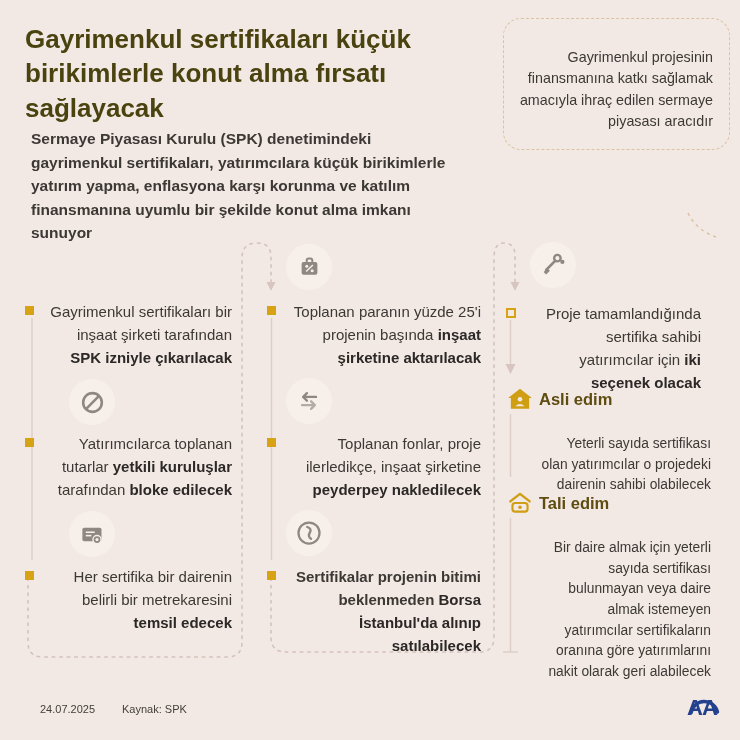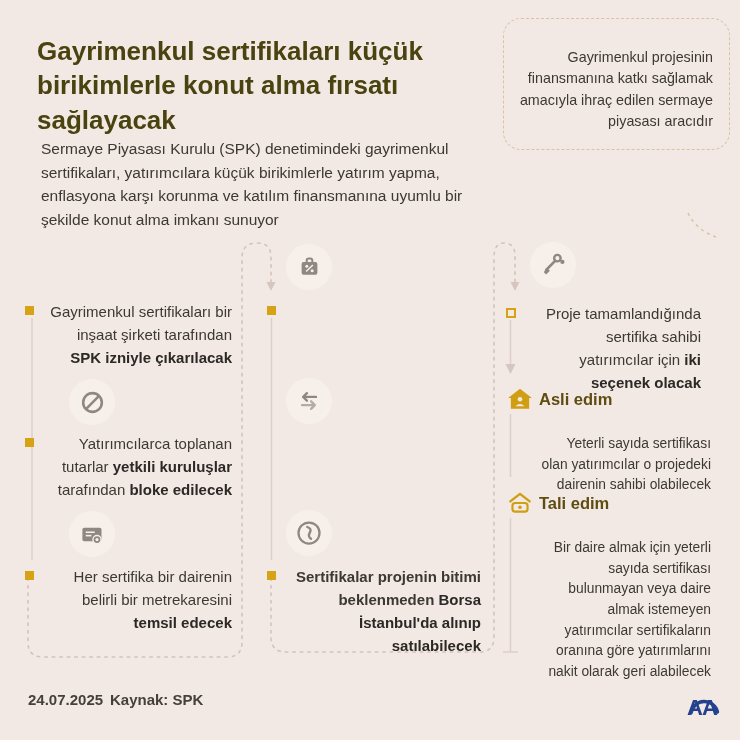--- a/index.html
+++ b/index.html
@@ -2,24 +2,24 @@
 <html lang="tr"><head>
 <meta charset="utf-8">
 <style>
   html,body{margin:0;padding:0;}
   body{font-family:"Liberation Sans",sans-serif;background:#e9e0dc;}
   .canvas{position:relative;width:740px;height:740px;background:#f2e9e5;overflow:hidden;}
   svg{display:block;}
   .overlay{position:absolute;left:0;top:0;z-index:0;}
 
   
-  .title{position:absolute;left:25px;top:22px;width:452px;margin:12px;
+  .title{position:absolute;left:25px;top:22px;width:452px;margin:0;
          font-size:26px;line-height:1.32;font-weight:bold;color:#4a430f;z-index:2;}
-  .intro{position:absolute;left:25px;top:121px;width:432px;margin:16px;
-         font-size:15.5px;line-height:1.52;color:#3c3834;z-index:2;}
+  .intro{position:absolute;left:25px;top:121px;width:432px;margin:6px;
+         font-size:15.5px;line-height:1.52;color:#3c3834;z-index:2;font-weight:bold;}
 
   
   .info-box{position:absolute;left:503px;top:18px;width:227px;box-sizing:border-box;
             border:1.5px dashed #d9c3a0;border-radius:18px;padding:18px 16px 16px 14px;z-index:2;}
   .info-head{position:relative;min-height:44px;}
   .info-head .ic{position:absolute;left:20px;top:0;}
   .info-title{margin:0 0 0 44px;text-align:right;font-size:17px;line-height:1.25;
               font-weight:bold;color:#8a6b0a;}
   .info-body{margin:10px 0 0 0;text-align:right;font-size:14.3px;line-height:1.5;color:#3c3834;}
 
@@ -37,21 +37,21 @@
   .step-text{margin:0 0 0 13px;font-size:15px;line-height:1.53;color:#3c3834;}
   .step-text b{color:#2b2825;}
   .icon-blob{width:46px;height:46px;border-radius:50%;background:#f7f0ea;
              display:flex;align-items:center;justify-content:center;}
   .edim .edim-head{display:flex;align-items:center;}
   .edim .edim-ic{flex:0 0 auto;width:30px;}
   .edim h3{margin:0 0 0 3px;font-size:16.5px;font-weight:bold;color:#5e4c10;}
   .edim .edim-body{margin:22px 0 0 33px;font-size:13.8px;line-height:1.5;color:#3c3834;width:172px;}
 
   
-  .date,.source{position:absolute;top:691px;margin:0;font-size:15px;color:#45403c;z-index:2;font-weight:bold;}
+  .date,.source{position:absolute;top:691px;margin:12px;font-size:11px;color:#45403c;z-index:2;}
   .date{left:28px;}
   .source{left:110px;}
   .aa-logo{position:absolute;left:684px;top:686px;z-index:2;}
 </style>
 </head>
 <body>
 
 <div class="canvas">
 
   <svg class="overlay" width="740" height="740" viewBox="0 0 740 740">
@@ -114,26 +114,31 @@
           <svg width="27" height="27" viewBox="0 0 24 24">
             <path d="M9.5 7 V5.8 Q9.5 4 11.3 4 L12.7 4 Q14.5 4 14.5 5.8 L14.5 7" stroke="#8f8781" stroke-width="1.8" fill="none"></path>
             <rect x="5" y="7" width="14" height="11.5" rx="1.8" fill="#8f8781"></rect>
             <circle cx="9.6" cy="10.8" r="1.35" fill="#f7f0ea"></circle>
             <circle cx="14.4" cy="14.8" r="1.35" fill="#f7f0ea"></circle>
             <line x1="9" y1="15.6" x2="15" y2="9.8" stroke="#f7f0ea" stroke-width="1.3"></line>
           </svg>
         </div>
         <div class="blk step" style="top: 63px;">
           <span class="bullet"></span>
+          <p class="step-text" style="width: 192px;">Toplanan paranın yüzde 25'i projenin başında <b>inşaat şirketine aktarılacak</b></p>
         </div>
         <div class="blk icon-blob" style="top: 140px; left: 19px;">
           <svg width="28" height="28" viewBox="0 0 24 24">
             <path d="M18 8.5 H7 M7 8.5 l3.2 -3.2 M7 8.5 l3.2 3.2" stroke="#8f8781" stroke-width="2" fill="none" stroke-linecap="round" stroke-linejoin="round"></path>
             <path d="M6 15.5 H17 M17 15.5 l-3.2 -3.2 M17 15.5 l-3.2 3.2" stroke="#b3aba4" stroke-width="2" fill="none" stroke-linecap="round" stroke-linejoin="round"></path>
           </svg>
+        </div>
+        <div class="blk step" style="top: 195px;">
+          <span class="bullet"></span>
+          <p class="step-text" style="width: 192px;">Toplanan fonlar, proje ilerledikçe, inşaat şirketine <b>peyderpey nakledilecek</b></p>
         </div>
         <div class="blk icon-blob" style="top: 272px; left: 19px;">
           <svg width="30" height="30" viewBox="0 0 24 24">
             <circle cx="12" cy="12" r="8.4" stroke="#8f8781" stroke-width="1.8" fill="none"></circle>
             <path d="M10.6 7.2 Q14.6 8.6 12.6 11.8 Q10.8 14.8 13.6 16.6" stroke="#8f8781" stroke-width="1.9" fill="none" stroke-linecap="round"></path>
           </svg>
         </div>
         <div class="blk step" style="top: 328px; font-weight: bold;">
           <span class="bullet"></span>
           <p class="step-text" style="width: 192px;">Sertifikalar projenin bitimi beklenmeden <b>Borsa İstanbul'da alınıp satılabilecek</b></p>

